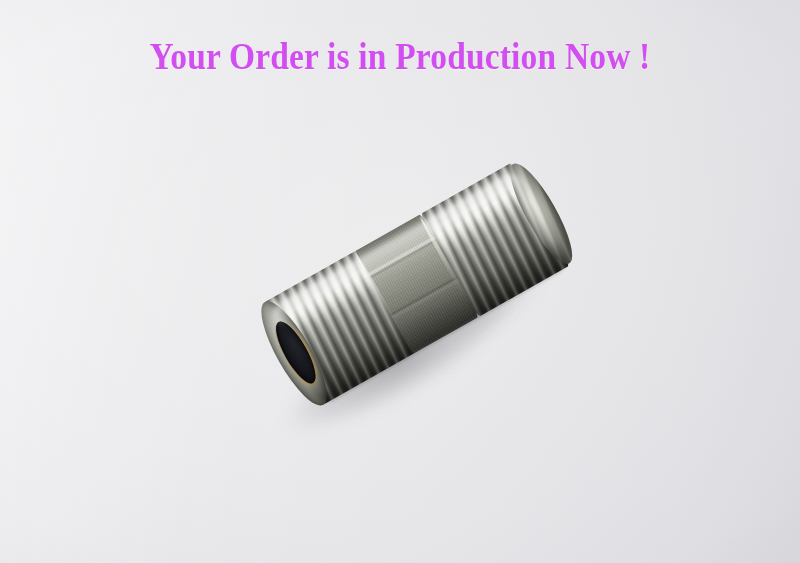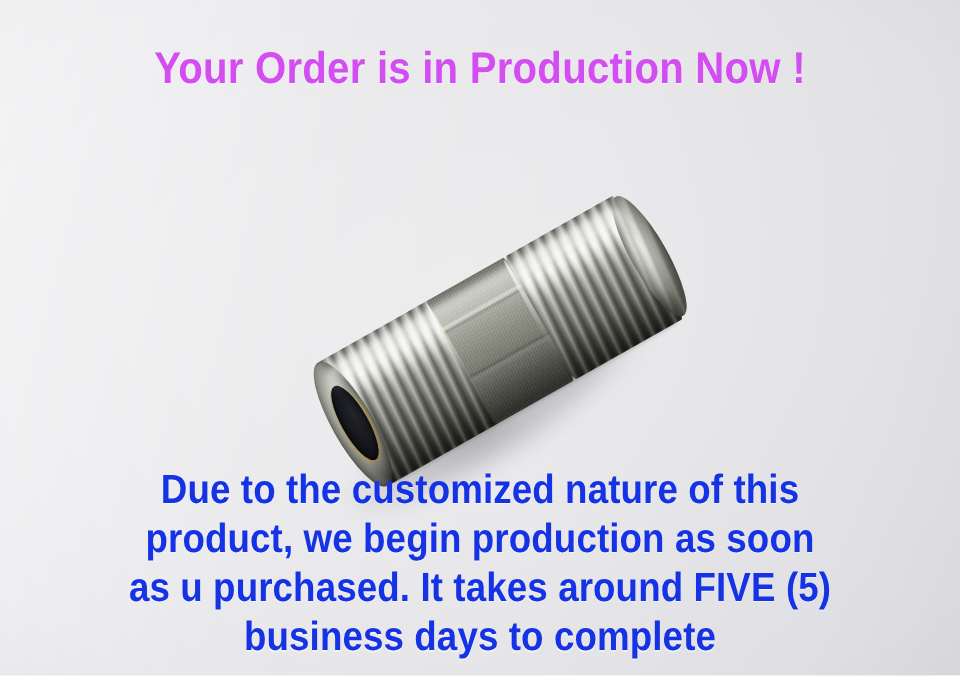--- a/index.html
+++ b/index.html
@@ -5,21 +5,21 @@
   html, body {
     margin: 0;
     padding: 0;
     background: #ffffff;
   }
   #stage {
     position: relative;
     width: 800px;
     height: 563px;
     overflow: hidden;
-    font-family: Liberation Sans, sans-serif;
+    font-family: Liberation Serif, serif;
     background: #e4e4e7;
   }
 
   
   .bg-base {
     position: absolute;
     inset: 0;
     background:
       radial-gradient(130% 110% at 52% 46%, #ececed 0%, #e7e7ea 42%, #e0e0e4 72%, #dbdbe0 100%);
   }
@@ -350,20 +350,14 @@
         <div class="bore"></div>
 
         <div class="top-highlight"></div>
         <div class="bottom-shade"></div>
       </div>
     </div>
   </div>
 
   <div class="headline">Your Order is in Production Now !</div>
 
-  <div class="body-copy">
-    <div class="line">Due to the customized nature of this</div>
-    <div class="line">product, we begin production as soon</div>
-    <div class="line">as u purchased. It takes around FIVE (5)</div>
-    <div class="line">business days to complete</div>
-  </div>
 
 </div>
 
 </body></html>

